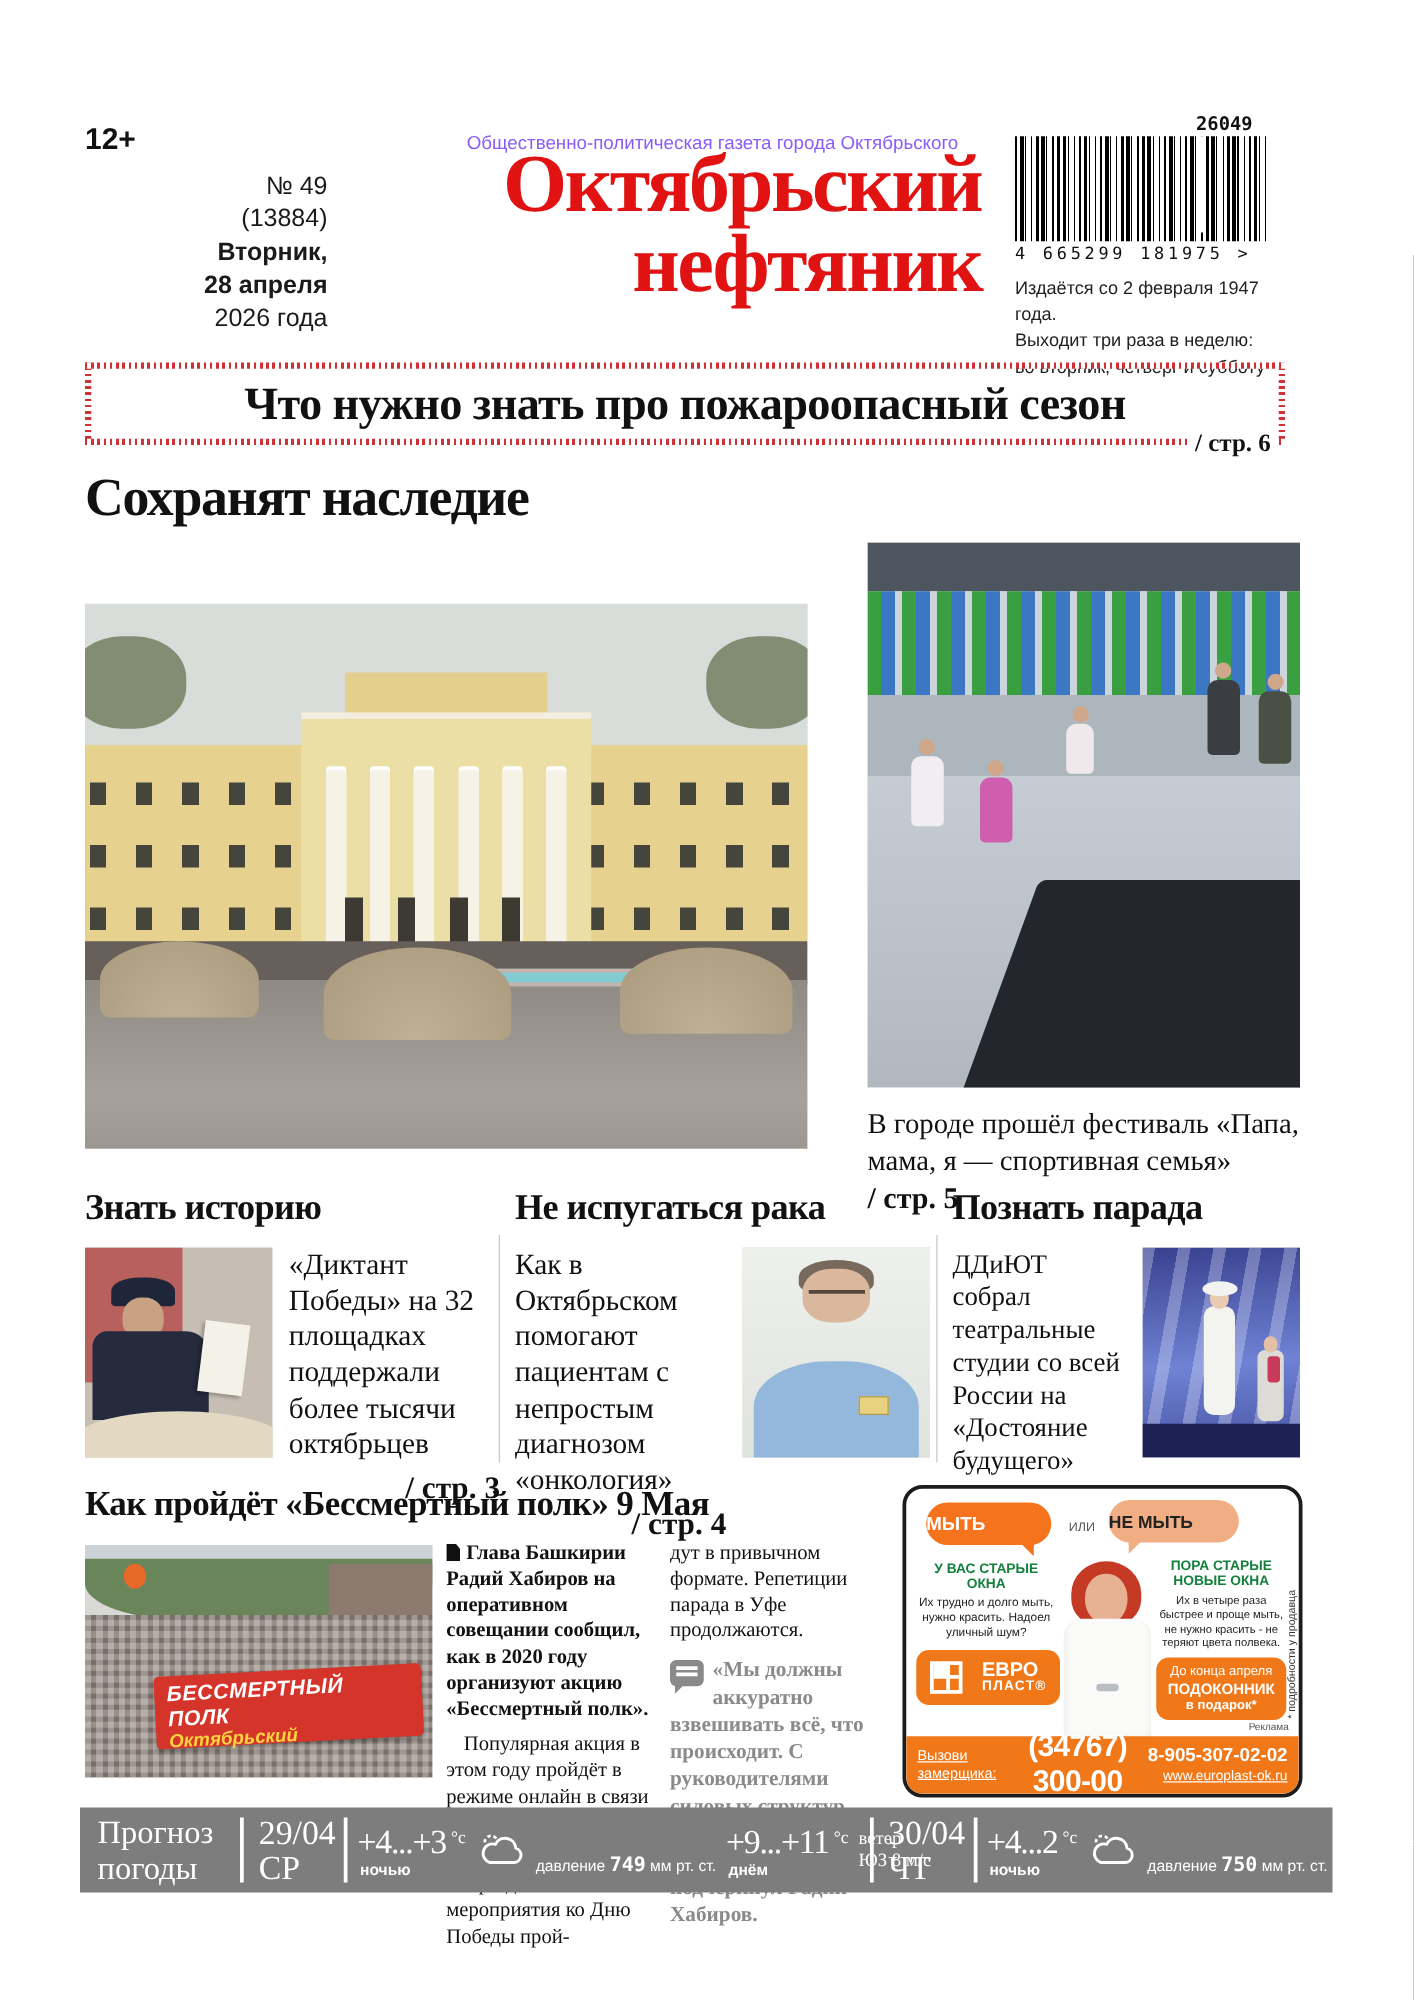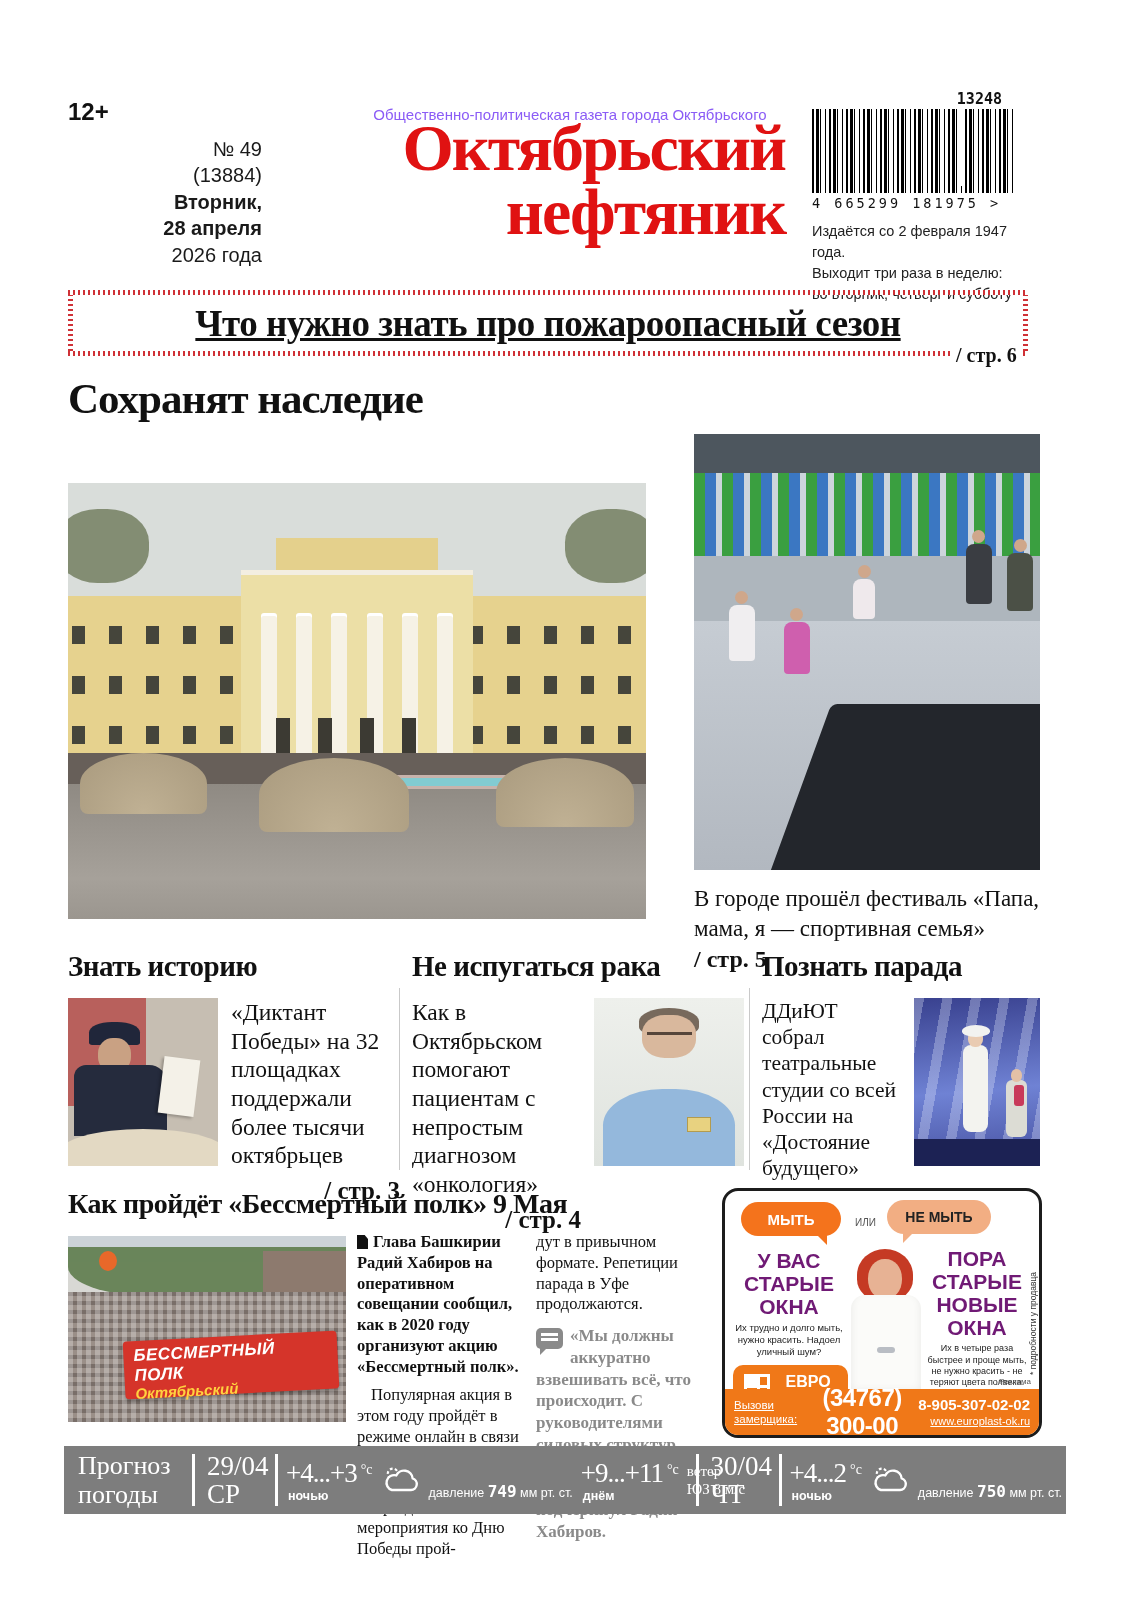--- a/index.html
+++ b/index.html
@@ -32,21 +32,21 @@
 
   
   .banner { position:absolute; left:68px; top:290px; width:960px; height:66px;
     display:flex; align-items:center; justify-content:center;
     background:
       repeating-linear-gradient(90deg,#cf3136 0 2px,#fff 2px 5px) top/100% 5px no-repeat,
       repeating-linear-gradient(90deg,#cf3136 0 2px,#fff 2px 5px) bottom/100% 5px no-repeat,
       repeating-linear-gradient(0deg,#cf3136 0 2px,#fff 2px 5px) left/5px 100% no-repeat,
       repeating-linear-gradient(0deg,#cf3136 0 2px,#fff 2px 5px) right/5px 100% no-repeat;
   }
-  .banner h1 { font-size:37px; letter-spacing:-.5px;text-decoration:underline; }
+  .banner h1 { font-size:37px; letter-spacing:-.5px; }
   .banner-ref { position:absolute; left:952px; top:344px; font-size:20px; font-weight:bold; background:#fff; padding:0 4px; }
 
   
   .lead-left  { position:absolute; left:68px;  top:374px; width:578px; height:576px; }
   .lead-right { position:absolute; left:694px; top:374px; width:346px; height:576px; }
   .lead-left h2 { font-size:43px; letter-spacing:-1px; }
   .lead-right h2 { font-size:30px; letter-spacing:-.5px; }
   .lead-photo { position:absolute; left:0; right:0; top:60px; height:436px; }
   .lead-cap { position:absolute; left:0; right:0; top:510px; line-height:1.3; }
   .lead-left  .lead-cap { font-size:24.5px; }
@@ -154,30 +154,30 @@
               clip-path:polygon(0 0,70% 0,100% 28%,100% 100%,0 100%); vertical-align:-2px; }
   .quote { margin-top:10px; font-weight:bold; color:#8a8a8a; font-size:17px; line-height:1.28; }
   .quote-icon { float:left; width:27px; height:21px; background:#8a8a8a; border-radius:5px; margin:3px 7px 2px 0; position:relative; }
   .quote-icon::before { content:""; position:absolute; left:5px; top:5px; width:17px; height:3px; background:#fff; box-shadow:0 5px 0 #fff; }
   .quote-icon::after { content:""; position:absolute; left:4px; bottom:-6px; border:4px solid transparent; border-top-color:#8a8a8a; border-left-color:#8a8a8a; }
 
   
   .ad { position:absolute; left:722px; top:1188px; width:320px; height:250px;
         border:3px solid #1c1c1c; border-radius:16px; background:#fff; overflow:hidden;
         font-family:"Liberation Sans",sans-serif; }
-  .bubble { position:absolute; display:flex; align-items:center; justify-content:center;
+  .bubble { position:absolute; display:flex; align-items:center; justify-content:flex-start;
             font-weight:bold; border-radius:17px; }
   .bub-l { left:16px; top:11px; width:100px; height:34px; background:#f4731c; color:#fff; font-size:15px; }
   .bub-l::after { content:""; position:absolute; right:14px; bottom:-9px; border:7px solid transparent; border-top-color:#f4731c; border-right-color:#f4731c; }
   .bub-or { position:absolute; left:130px; top:26px; font-size:10px; color:#555; }
   .bub-r { left:162px; top:9px; width:104px; height:34px; background:#f2ae83; color:#222; font-size:14px; }
   .bub-r::after { content:""; position:absolute; left:16px; bottom:-9px; border:7px solid transparent; border-top-color:#f2ae83; border-left-color:#f2ae83; }
   .ad-left { position:absolute; left:8px; top:58px; width:112px; text-align:center; }
   .ad-right{ position:absolute; left:200px; top:56px; width:104px; text-align:center; }
-  .ad-h { font-weight:bold; font-size:21px; line-height:1.1; color:#701a75; }
+  .ad-h { font-weight:bold; font-size:11px; line-height:1.1; color:#15803d; }
   .ad-p { font-size:9.5px; line-height:1.25; margin-top:4px; color:#222; }
   .ad-right .ad-p { font-size:9px; }
   .logo { margin:7px auto 0; width:115px; height:44px; background:#f07818; border-radius:10px;
           display:flex; align-items:center; justify-content:center; gap:16px; }
   .logo-win { width:26px; height:26px; border:3px solid #fff; background:
               linear-gradient(#fff,#fff) 60% 0/3px 100% no-repeat,
               linear-gradient(#fff,#fff) 0 50%/100% 3px no-repeat,
               linear-gradient(#fff,#fff) 0 0/58% 46% no-repeat; }
   .logo-tx { color:#fff; text-align:left; line-height:.95; }
   .logo-tx .e { font-weight:bold; font-size:16px; display:block; }
@@ -234,21 +234,21 @@
   </div>
 
   <div class="subtitle">Общественно-политическая газета города Октябрьского</div>
 
   <div class="masthead" style="color:#e01212;">
     <span class="l1">Октябрьский</span>
     <span class="l2">нефтяник</span>
   </div>
 
   <div class="bc-wrap">
-    <div class="bc-top">13248</div>
+    <div class="bc-top">26049</div>
     <div class="bc"></div>
     <div class="bc-digits">4 665299 181975 &gt;</div>
     <div class="pub">
       <div>Издаётся со 2 февраля 1947 года.</div>
       <div>Выходит три раза в неделю:</div>
       <div>во вторник, четверг и субботу</div>
     </div>
   </div>
 
   <div class="banner">

